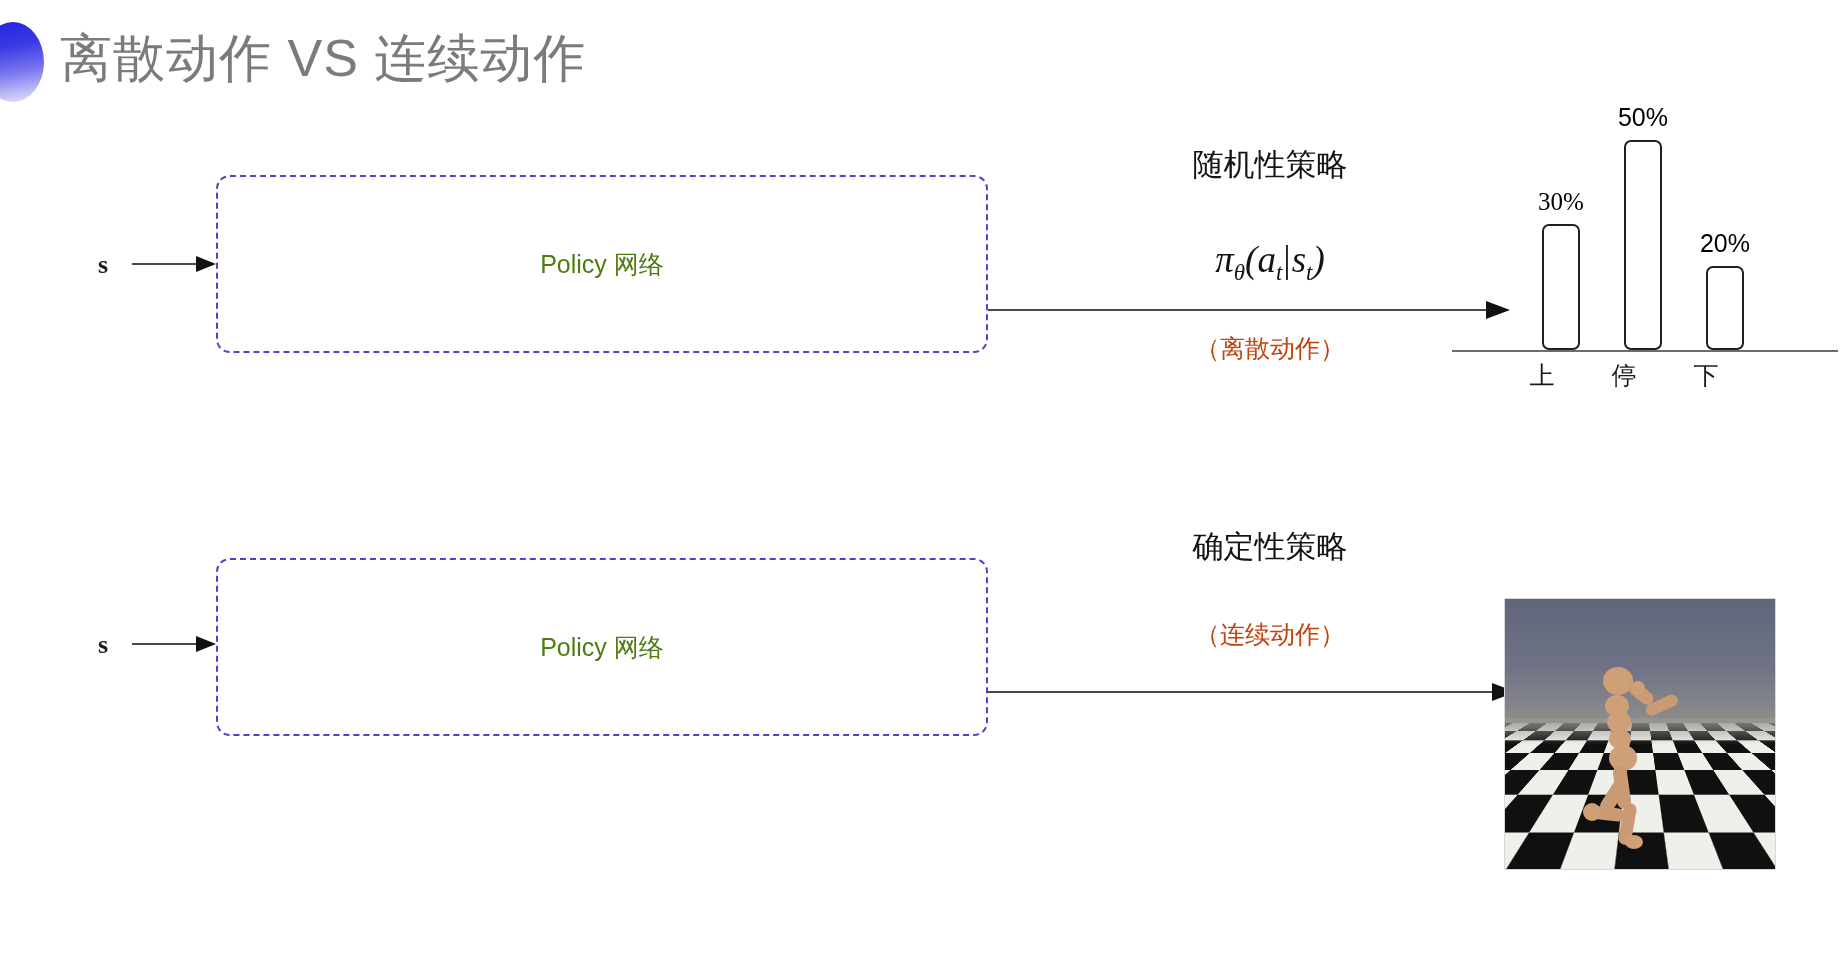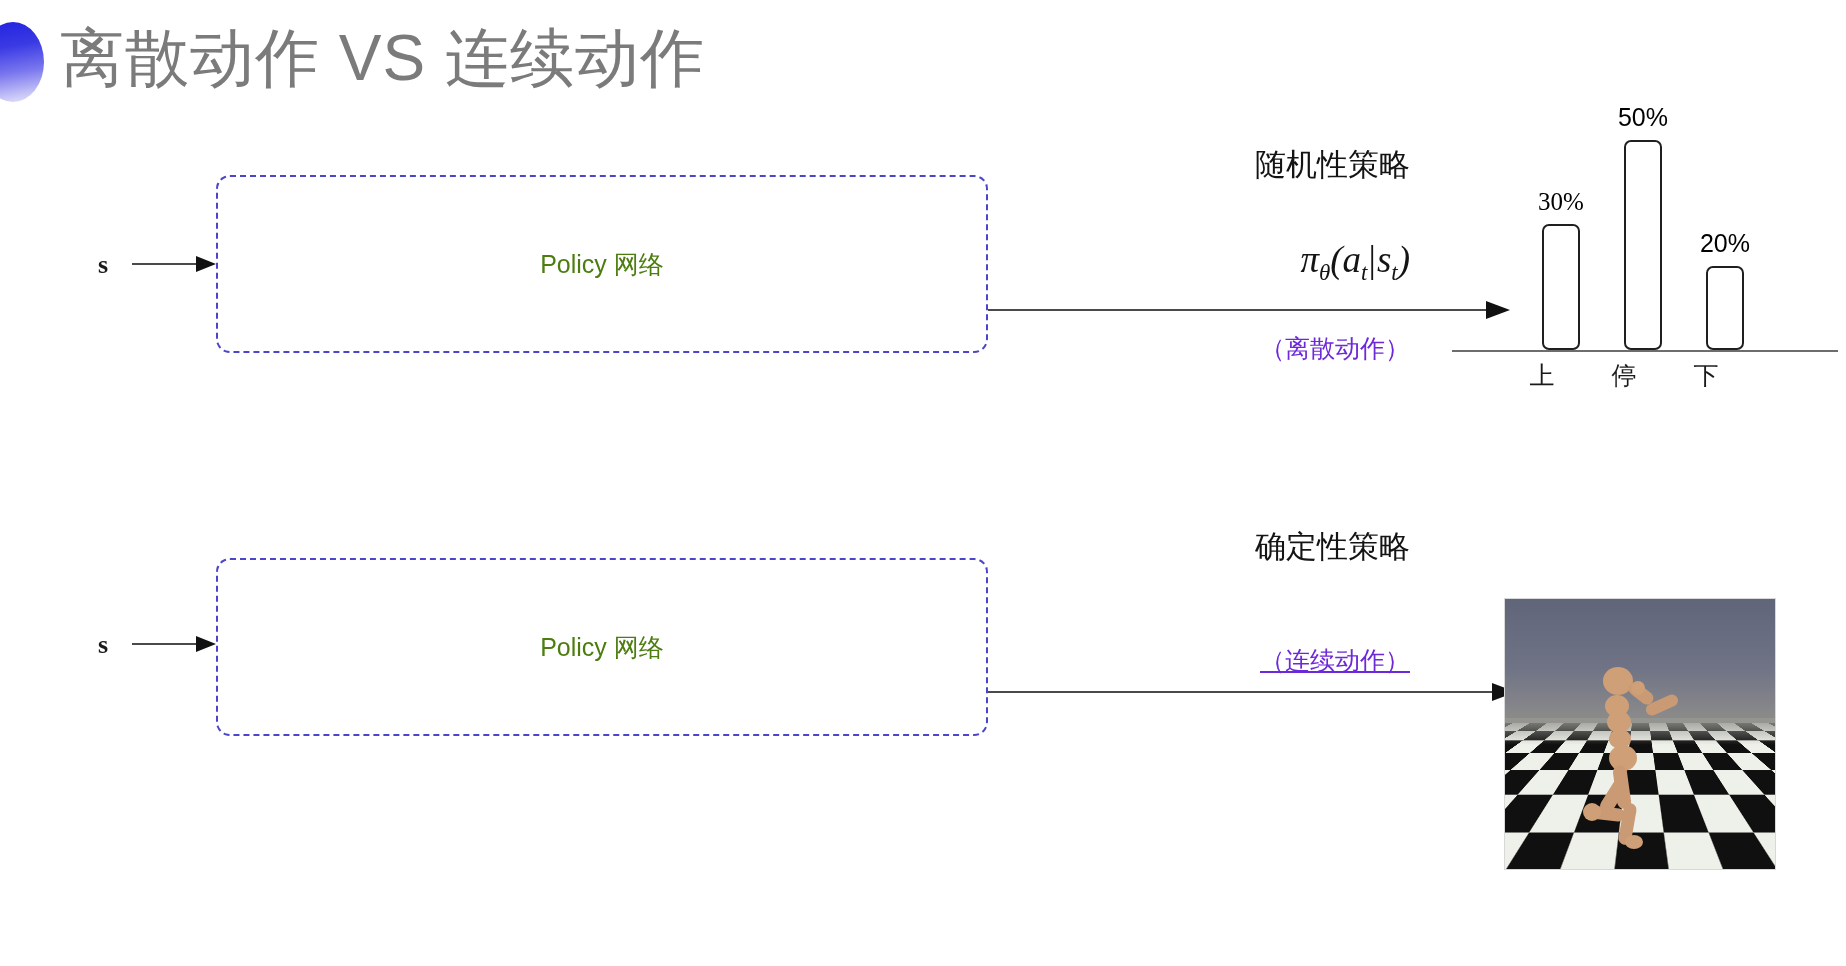--- a/index.html
+++ b/index.html
@@ -23,21 +23,21 @@
     top: 22px;
     width: 62px;
     height: 80px;
     border-radius: 50%;
     background: linear-gradient(170deg, #2222e0 0%, #3a3ae4 32%, #7a77ee 62%, #c8c6f7 88%, #e8e7fb 100%);
   }
   #slide-title {
     position: absolute;
     left: 60px;
     top: 26px;
-    font-size: 64px;
+    font-size: 52px;
     line-height: 64px;
     font-weight: 500;
     color: #7b7b7b;
     letter-spacing: 1px;
     white-space: nowrap;
   }
 
   
   .row { position: absolute; left: 0; width: 1846px; }
   #row-discrete { top: 130px; height: 400px; }
@@ -69,21 +69,21 @@
     text-align: center;
     font-size: 25px;
     color: #4d7c0f;
     font-weight: 400;
   }
 
   
   .long-arrow { position: absolute; }
 
   
-  .mid-col { position: absolute; text-align: right; }
+  .mid-col { position: absolute; text-align: center; }
   .mid-title {
     font-size: 31px;
     color: #141414;
     font-weight: 400;
     white-space: nowrap;
   }
   .mid-formula {
     font-family: "Liberation Serif", "DejaVu Serif", serif;
     font-style: italic;
     font-size: 37px;
@@ -94,21 +94,21 @@
     font-size: 0.62em;
     vertical-align: sub;
     font-style: italic;
   }
   .mid-formula .bar {
     font-style: normal;
     padding: 0 1px;
   }
   .mid-note {
     font-size: 25px;
-    color: #6d28d9;
+    color: #c2410c;
     white-space: nowrap;
   }
 
   
   #bar-chart {
     position: absolute;
     left: 1498px;
     top: 96px;
     width: 340px;
     height: 300px;
@@ -275,21 +275,21 @@
     <div class="policy-box-label">Policy 网络</div>
   </div>
 
   <svg class="long-arrow" style="left:988px; top:156px;" width="528" height="32" viewBox="0 0 528 32">
     <line x1="0" y1="16" x2="506" y2="16" stroke="#4a4a4a" stroke-width="2.2"></line>
     <polygon points="504,7 528,16 504,25" fill="#111111"></polygon>
   </svg>
 
   <div class="mid-col" style="left:1130px; top:0px; width:280px;">
     <div class="mid-title" style="margin-top:6px;">确定性策略</div>
-    <div class="mid-note" style="margin-top:76px;text-decoration:underline;">（连续动作）</div>
+    <div class="mid-note" style="margin-top:50px;">（连续动作）</div>
   </div>
 </div>
 
 <div id="sim-image">
   <div id="sim-sky"></div>
   <div id="sim-floor"></div>
   <div id="sim-floor-haze"></div>
 
   <div style="position:absolute; left:78px; top:66px; width:130px; height:190px;">
     <div class="joint" style="left:20px; top:2px; width:30px; height:28px;"></div>

